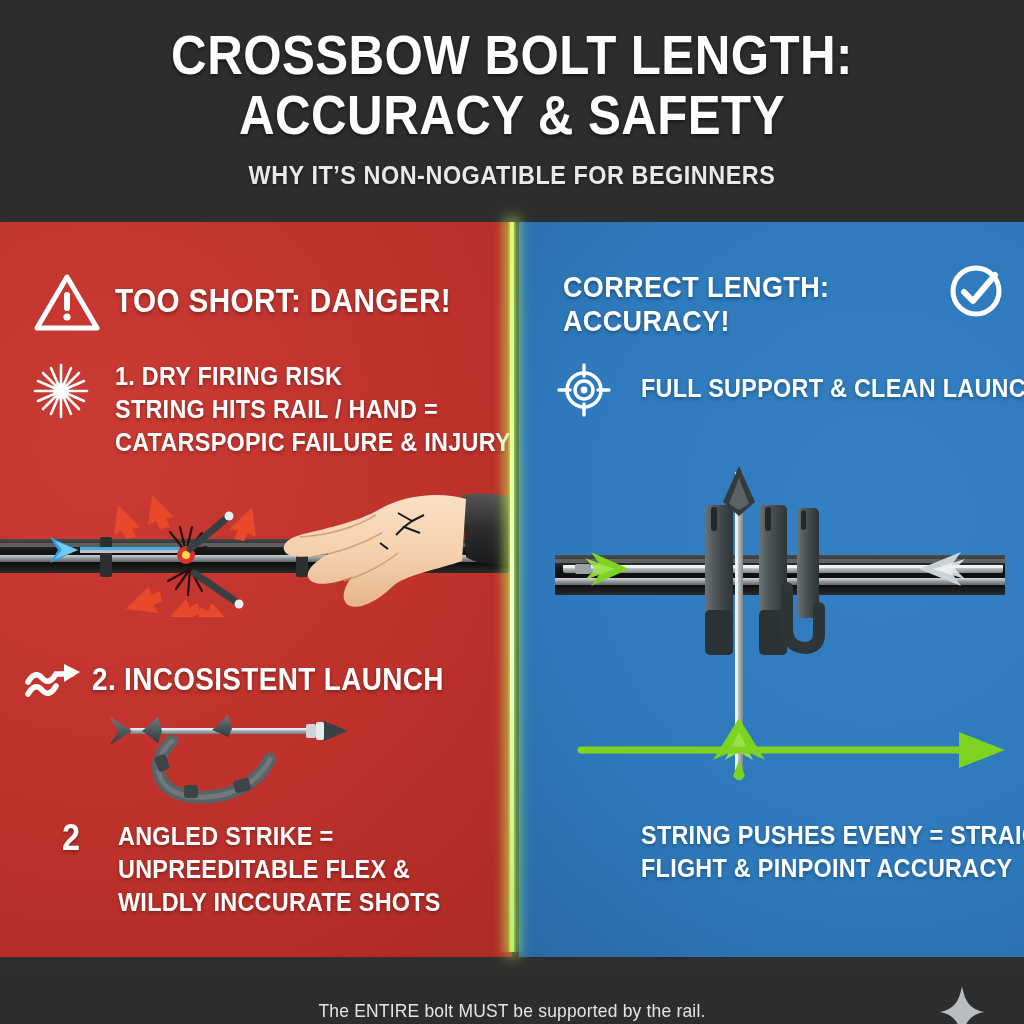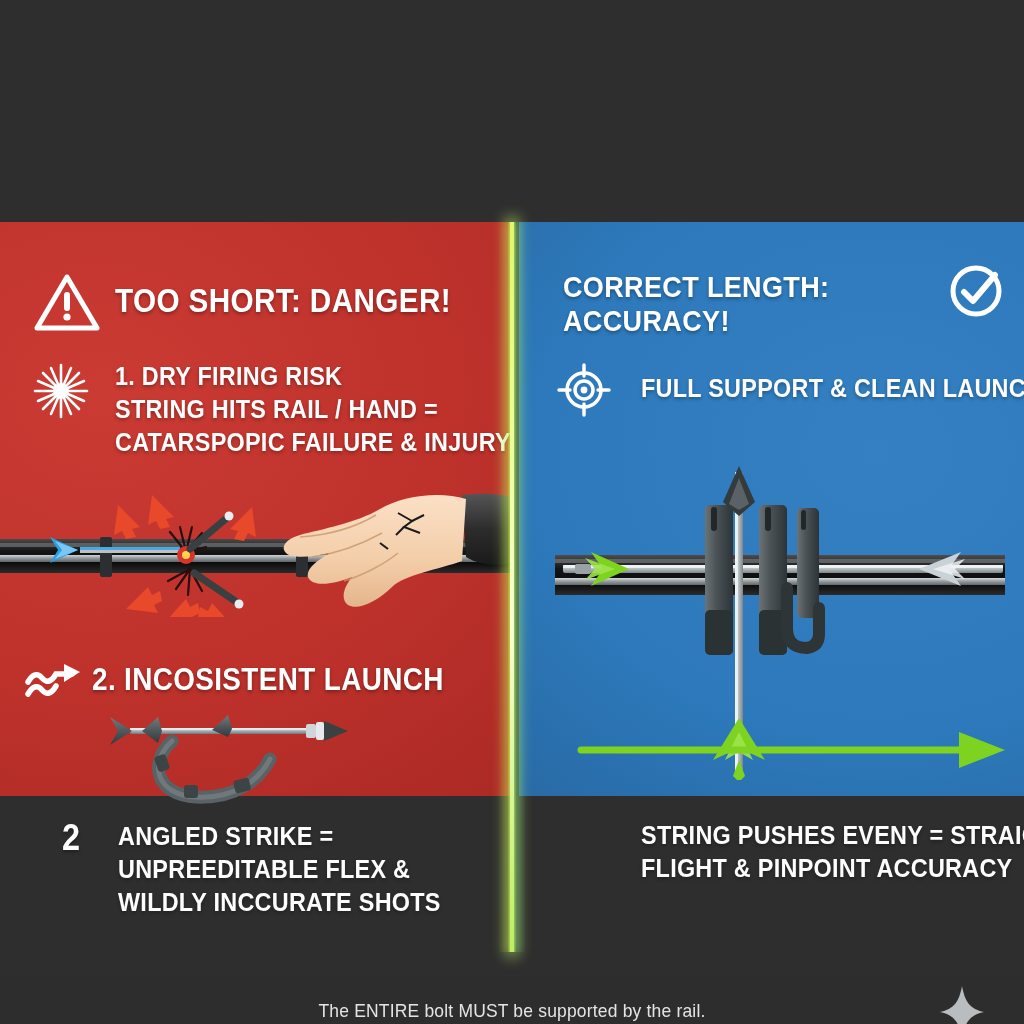--- a/index.html
+++ b/index.html
@@ -17,21 +17,21 @@
           text-shadow:0 2px 4px rgba(0,0,0,.55);}
   #t1{top:26px;font-size:56px;line-height:58px;}
   #t2{top:86px;font-size:56px;line-height:58px;}
   #sub{position:absolute;left:0;right:0;top:160px;text-align:center;
        color:#e9e9e9;font-size:26px;letter-spacing:.6px;font-weight:600;
        text-transform:uppercase;transform:scaleX(.9);transform-origin:50% 50%;
        text-shadow:0 1px 3px rgba(0,0,0,.5);}
 
   
   #body{position:absolute;left:0;top:222px;width:1024px;height:730px;}
-  .panel{position:absolute;top:0;height:574px;width:512px;}
+  .panel{position:absolute;top:0;height:735px;width:512px;}
   #leftPanel{left:0;background:
       radial-gradient(120% 90% at 20% 30%, #c93b33 0%, #bf322c 55%, #ad2a25 100%);}
   #rightPanel{left:519px;background:
       radial-gradient(120% 90% at 70% 40%, #3480c2 0%, #2d79bb 55%, #27659e 100%);}
 
   
   #divider{position:absolute;left:498px;top:0;width:28px;height:730px;
       background:linear-gradient(90deg,
         rgba(200,60,40,0) 0%,
         rgba(180,190,40,.25) 34%,
@@ -82,20 +82,25 @@
   #footTxt{position:absolute;left:0;right:0;top:24px;text-align:center;
       color:#e4e4e4;font-size:19px;letter-spacing:.2px;
       transform:scaleX(.92);transform-origin:50% 50%;}
   #footSpark{position:absolute;right:38px;top:8px;width:48px;height:56px;}
 </style>
 </head>
 <body>
 
 <div id="page">
 
+  <div id="header">
+    <div class="ttl" id="t1">CROSSBOW BOLT LENGTH:</div>
+    <div class="ttl" id="t2">ACCURACY &amp; SAFETY</div>
+    <div id="sub">WHY IT’S NON-NOGATIBLE FOR BEGINNERS</div>
+  </div>
 
   <div id="body">
 
     <div class="panel" id="leftPanel">
 
       <span class="icn" id="l-warn">
         <svg viewBox="0 0 68 62" width="68" height="62">
           <path d="M34 5 L64 56 H4 Z" fill="none" stroke="#fff" stroke-width="5" stroke-linejoin="round"></path>
           <rect x="31" y="20" width="6" height="19" rx="3" fill="#fff"></rect>
           <circle cx="34" cy="45" r="3.6" fill="#fff"></circle>

